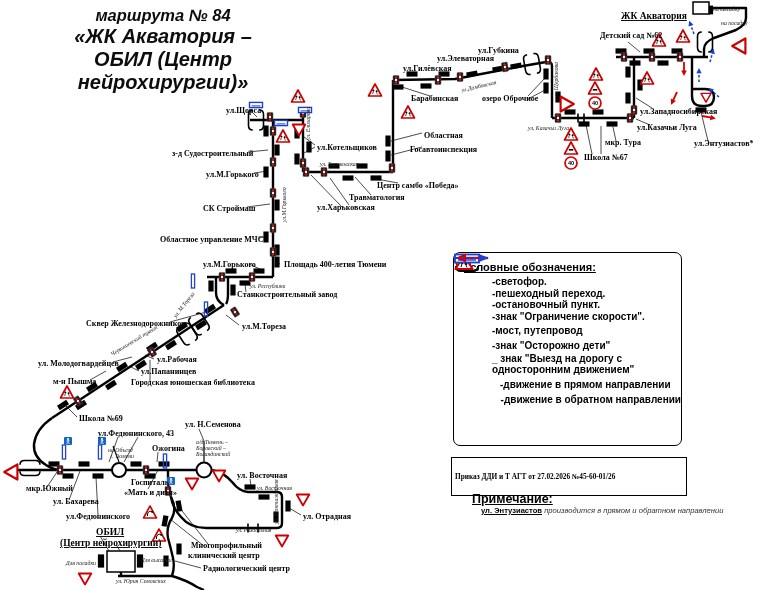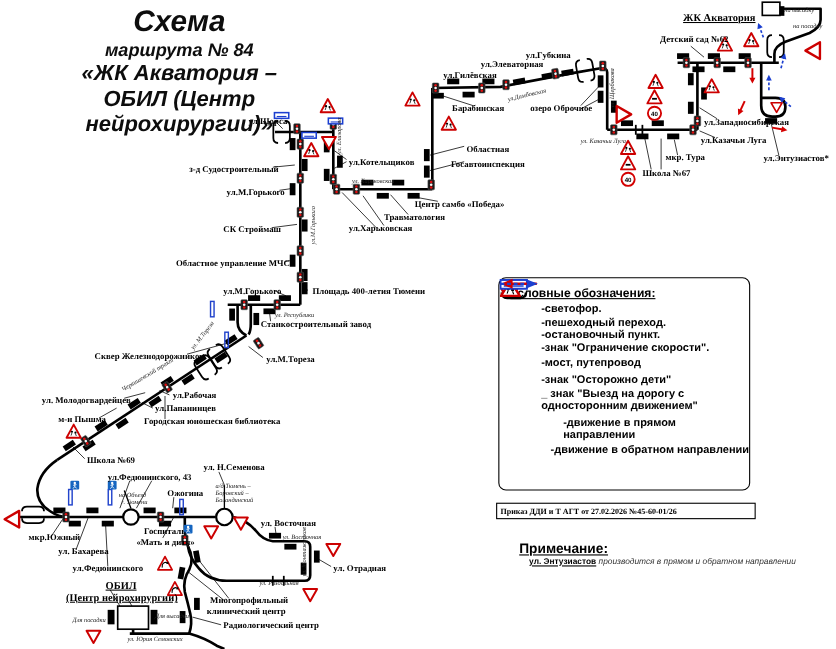--- a/index.html
+++ b/index.html
@@ -14,21 +14,21 @@
   #title .t1{font-size:27px;font-weight:bold;font-style:italic;}
   #title .t2{font-size:16.5px;font-weight:bold;font-style:italic;margin-top:2px;}
   #title .t3,#title .t4{font-size:20px;font-weight:bold;font-style:italic;}
   #legend{position:absolute;left:453px;top:252px;width:229px;height:194px;background:#fff;
           border:1.3px solid #000;border-radius:7px;padding:6px 0 0 8px;box-sizing:border-box;}
   #legend .lt{font-size:11px;font-weight:bold;text-decoration:underline;margin:2px 0 4px 2px;}
   .lrow{display:flex;align-items:center;margin:1px 0;}
   .lrow .ic{width:30px;flex:0 0 30px;display:flex;justify-content:center;align-items:center;}
   .lrow .tx{font-size:10px;font-weight:bold;line-height:10.5px;}
   #orderbox{position:absolute;left:451px;top:457px;width:228px;border:1px solid #000;
-            padding:2px 3px;font-family:"Liberation Serif",serif;font-weight:bold;font-size:7.3px;line-height:9px;}
+            padding:14px 3px;font-family:"Liberation Serif",serif;font-weight:bold;font-size:7.3px;line-height:9px;}
   #noteblock{position:absolute;left:472px;top:492px;width:290px;}
   #noteblock .nt{font-size:12.5px;font-weight:bold;text-decoration:underline;}
   #noteblock .nl{font-size:7.6px;margin-top:6px;line-height:9px;}
   #noteblock .nl2{font-size:7.6px;margin-left:9px;line-height:9px;}
   .nb{font-weight:bold;}
   .ni{font-style:italic;color:#333;}
   .nbu{font-weight:bold;text-decoration:underline;}
 </style>
 </head>
 <body>
@@ -374,21 +374,20 @@
     <text x="203" y="571">Радиологический центр</text>
     <text class="bu" x="96" y="535">ОБИЛ</text>
     <text class="bu" x="60" y="546">(Центр нейрохирургии)</text>
     <text class="st" x="66" y="565">Для посадки</text>
     <text class="st" x="141" y="562">Для высадки</text>
     <text class="st" x="116" y="583">ул. Юрия Семовских</text>
   </g>
 </svg>
 
 <div id="title">
-  <div class="t1">Схема</div>
   <div class="t2">маршрута № 84</div>
   <div class="t3">«ЖК Акватория –</div>
   <div class="t4">ОБИЛ (Центр нейрохирургии)»</div>
 </div>
 
 <div id="legend">
   <div class="lt">Условные обозначения:</div>
   <div class="lrow">
     <span class="ic">
       <svg width="14" height="14">
@@ -456,21 +455,21 @@
     </span>
     <span class="tx" style="max-width:185px;">_ знак "Выезд на дорогу с односторонним движением"</span>
   </div>
   <div class="lrow" style="margin-top:5px;">
     <span class="ic">
       <svg width="36" height="10">
             <line x1="10" y1="5" x2="34" y2="5" stroke="#d40000" stroke-width="2.4"></line>
             <path d="M1 5 L12 0.5 L12 9.5 Z" fill="#d40000"></path>
           </svg>
     </span>
-    <span class="tx" style="margin-left:20px;">-движение в прямом направлении</span>
+    <span class="tx" style="margin-left:8px;">-движение в прямом направлении</span>
   </div>
   <div class="lrow" style="margin-top:4px;justify-content:flex-end;">
     <span class="ic">
       <svg width="36" height="10">
             <line x1="1" y1="5" x2="26" y2="5" stroke="#1b3fd0" stroke-width="2" stroke-dasharray="3.5 2.5"></line>
             <path d="M35 5 L25 1 L25 9 Z" fill="#1b3fd0"></path>
           </svg>
     </span>
     <span class="tx" style="margin-left:8px;">-движение в обратном направлении</span>
   </div>

